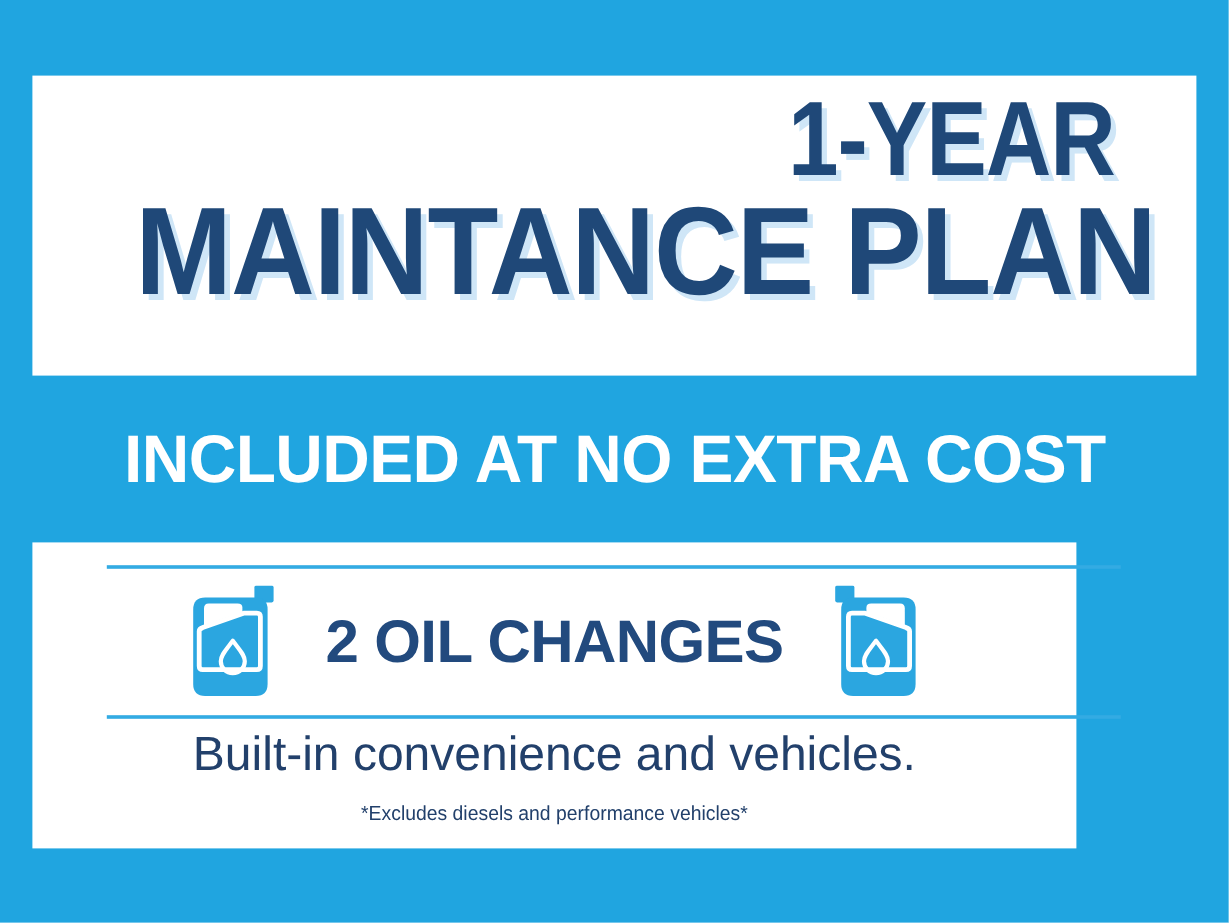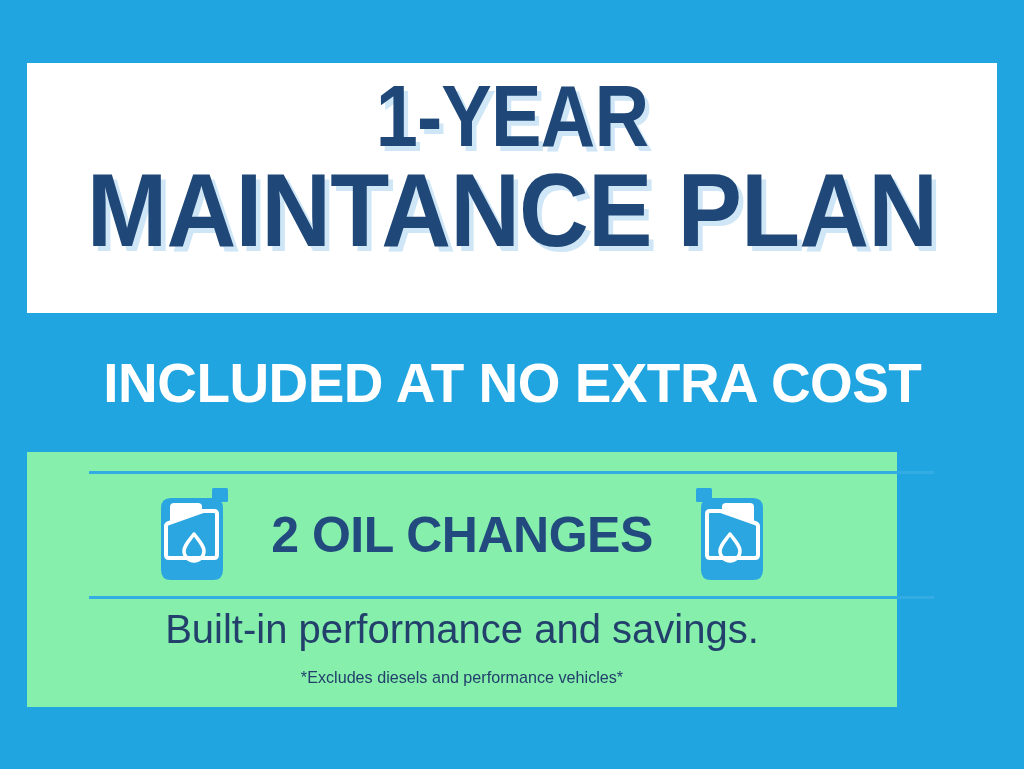--- a/index.html
+++ b/index.html
@@ -25,21 +25,21 @@
     width: 970px;
     height: 250px;
     background: #ffffff;
     box-sizing: border-box;
   }
   .title-stack {
     position: absolute;
     left: 0;
     right: 0;
     top: 12px;
-    text-align: center;
+    text-align: right;
   }
   .title-line {
     display: block;
     color: #1F4878;
     font-family: "Liberation Sans", sans-serif;
     font-weight: bold;
     letter-spacing: -1px;
     line-height: 0.94;
     text-shadow: 5px 5px 0 #CFE6F7;
     white-space: nowrap;
@@ -76,21 +76,21 @@
     transform: scaleX(0.98);
   }
 
   
   .detail-card {
     position: absolute;
     left: 27px;
     top: 452px;
     width: 870px;
     height: 255px;
-    background: #86efac;
+    background: #ffffff;
     box-sizing: border-box;
   }
   .divider {
     position: absolute;
     left: 62px;
     width: 845px;
     height: 3px;
     background: #33ABE3;
   }
   .divider-top { top: 19px; }
@@ -197,19 +197,19 @@
           <path d="M13 19 q0 -4 4 -4 h24 q4 0 4 3.5 l0 3.5 -32 11 z" fill="#ffffff"></path>
           <path d="M12 35 l34 -12 v0 q0 0 0 0 h11 q3 0 3 3 v41 q0 3 -3 3 h-45 q-3 0 -3 -3 v-29 q0 -2 3 -3 z" fill="none" stroke="#ffffff" stroke-width="4" stroke-linejoin="round"></path>
           <path d="M37 46 c6 8 10 12 10 17 a10 10 0 0 1 -20 0 c0 -5 4 -9 10 -17 z" fill="none" stroke="#ffffff" stroke-width="3.5" stroke-linejoin="round"></path>
         </svg>
       </span>
 
     </div>
 
     <div class="divider divider-bottom"></div>
 
-    <div class="tagline">Built-in performance and savings.</div>
+    <div class="tagline">Built-in convenience and vehicles.</div>
 
     <div class="disclaimer">*Excludes diesels and performance vehicles*</div>
 
   </div>
 
 </div>
 
 </body></html>

